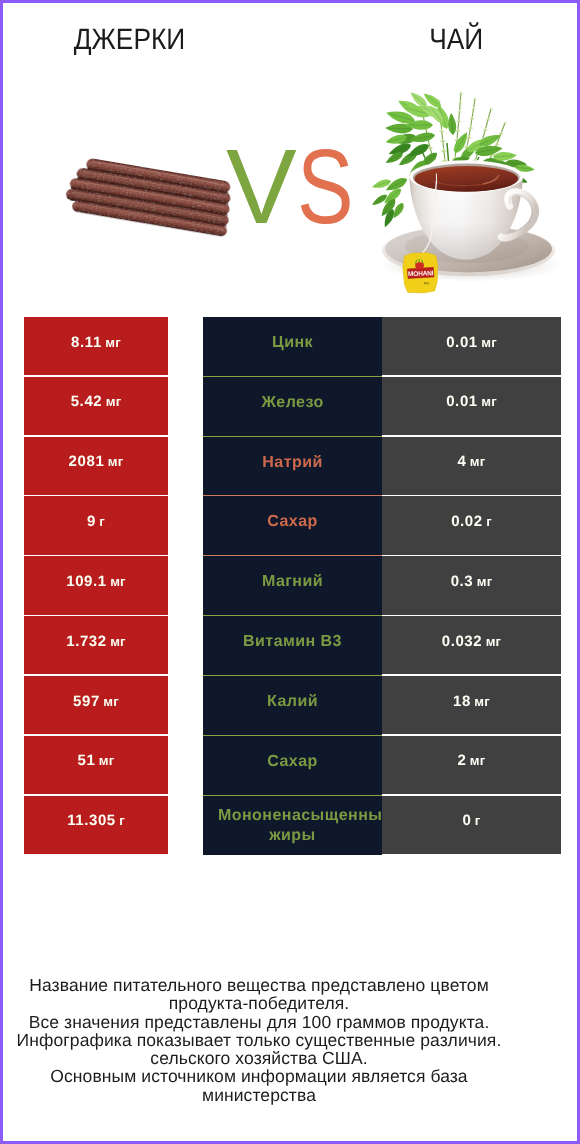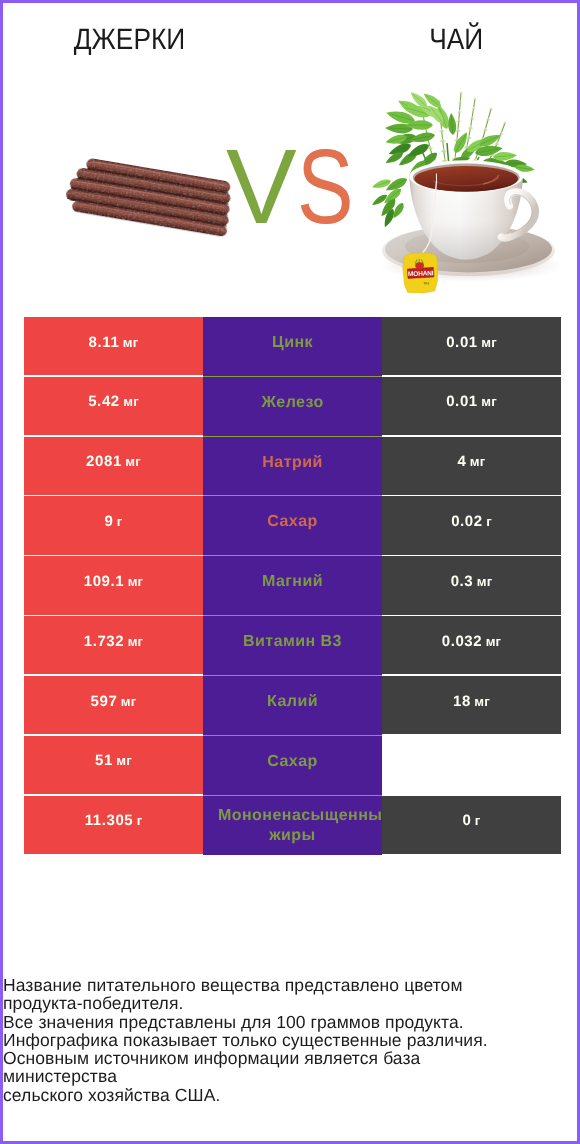--- a/index.html
+++ b/index.html
@@ -24,37 +24,37 @@
   .vs { position:absolute; left:223px; top:131px; font-size:106px; line-height:106px;
         font-weight:400; font-family:"Liberation Sans", sans-serif; letter-spacing:-2px; }
   .vs .v { color:#7da640; }
   .vs .s { color:#e2714f; display:inline-block; transform:scaleX(0.80) translateX(2.5px); transform-origin:left center; }
 
   
   .table { position:absolute; left:21px; top:314px; width:537px; }
   .row { position:relative; height:59.84px; }
   .cell { position:absolute; top:0; height:58.3px; display:flex; align-items:center;
           justify-content:center; }
-  .cell-l { left:0;   width:179px; background:#ef4444; }
+  .cell-l { left:0;   width:144px; background:#b91c1c; }
   .cell-r { left:358px; width:179px; background:#404040; }
-  .cell-m { left:179px; width:179px; background:#4c1d95; overflow:hidden; height:59.84px; }
+  .cell-m { left:179px; width:179px; background:#0f172a; overflow:hidden; height:59.84px; }
   .val { color:#fbfff4; font-size:15px; font-weight:700; white-space:nowrap;
          letter-spacing:0.6px; transform:translateY(-4px); }
   .val .u { font-size:13.2px; font-weight:700; margin-left:3.4px; letter-spacing:0.2px;}
   .lbl { font-size:16px; font-weight:700; white-space:nowrap; text-align:center;
          line-height:20px; letter-spacing:0.45px; transform:translateY(-4px); }
   .lbl.green  { color:#7d9a43; }
   .lbl.orange { color:#cd6a4b; }
   .lbl-wrap { position:absolute; left:0; top:10px; width:179px; transform:none; }
   .lbl-wrap .l1 { position:absolute; left:15px; top:0; white-space:nowrap; }
   .lbl-wrap .l2 { position:absolute; left:0; top:20px; width:179px; text-align:center; }
   .sep { position:absolute; left:179px; width:179px; height:1px; top:58.8px; }
 
   
-  .footer { position:absolute; left:0; top:973px; width:512px; 
+  .footer { position:absolute; left:0; top:973px; width:512px; text-align:center;
             font-size:17.5px; color:#1c1c1c; line-height:18.3px; letter-spacing:0.09px; }
 </style>
 </head>
 <body>
 
 <div class="page">
 
   <div class="title" id="title-left"><span>ДЖЕРКИ</span></div>
   <div class="title" id="title-right"><span>ЧАЙ</span></div>
 
@@ -606,20 +606,23 @@
         </div>
         <div class="sep" style="background: rgb(138, 160, 64);"></div>
       </div>
       <div class="row">
         <div class="cell cell-l">
           <span class="val">51<span class="u">мг</span></span>
         </div>
         <div class="cell cell-m">
           <span class="lbl green">Сахар</span>
         </div>
+        <div class="cell cell-r">
+          <span class="val">2<span class="u">мг</span></span>
+        </div>
         <div class="sep" style="background: rgb(138, 160, 64);"></div>
       </div>
       <div class="row">
         <div class="cell cell-l">
           <span class="val">11.305<span class="u">г</span></span>
         </div>
         <div class="cell cell-m">
           <span class="lbl green lbl-wrap">
             <span class="l1">Мононенасыщенные</span>
             <span class="l2">жиры</span>
@@ -629,17 +632,17 @@
           <span class="val">0<span class="u">г</span></span>
         </div>
       </div>
     </div>
 
   <div class="footer" id="footer">
       <div>Название питательного вещества представлено цветом</div>
       <div>продукта-победителя.</div>
       <div>Все значения представлены для 100 граммов продукта.</div>
       <div>Инфографика показывает только существенные различия.</div>
+      <div>сельского хозяйства США.</div>
       <div>Основным источником информации является база министерства</div>
-      <div>сельского хозяйства США.</div>
     </div>
 
 </div>
 
 </body></html>

